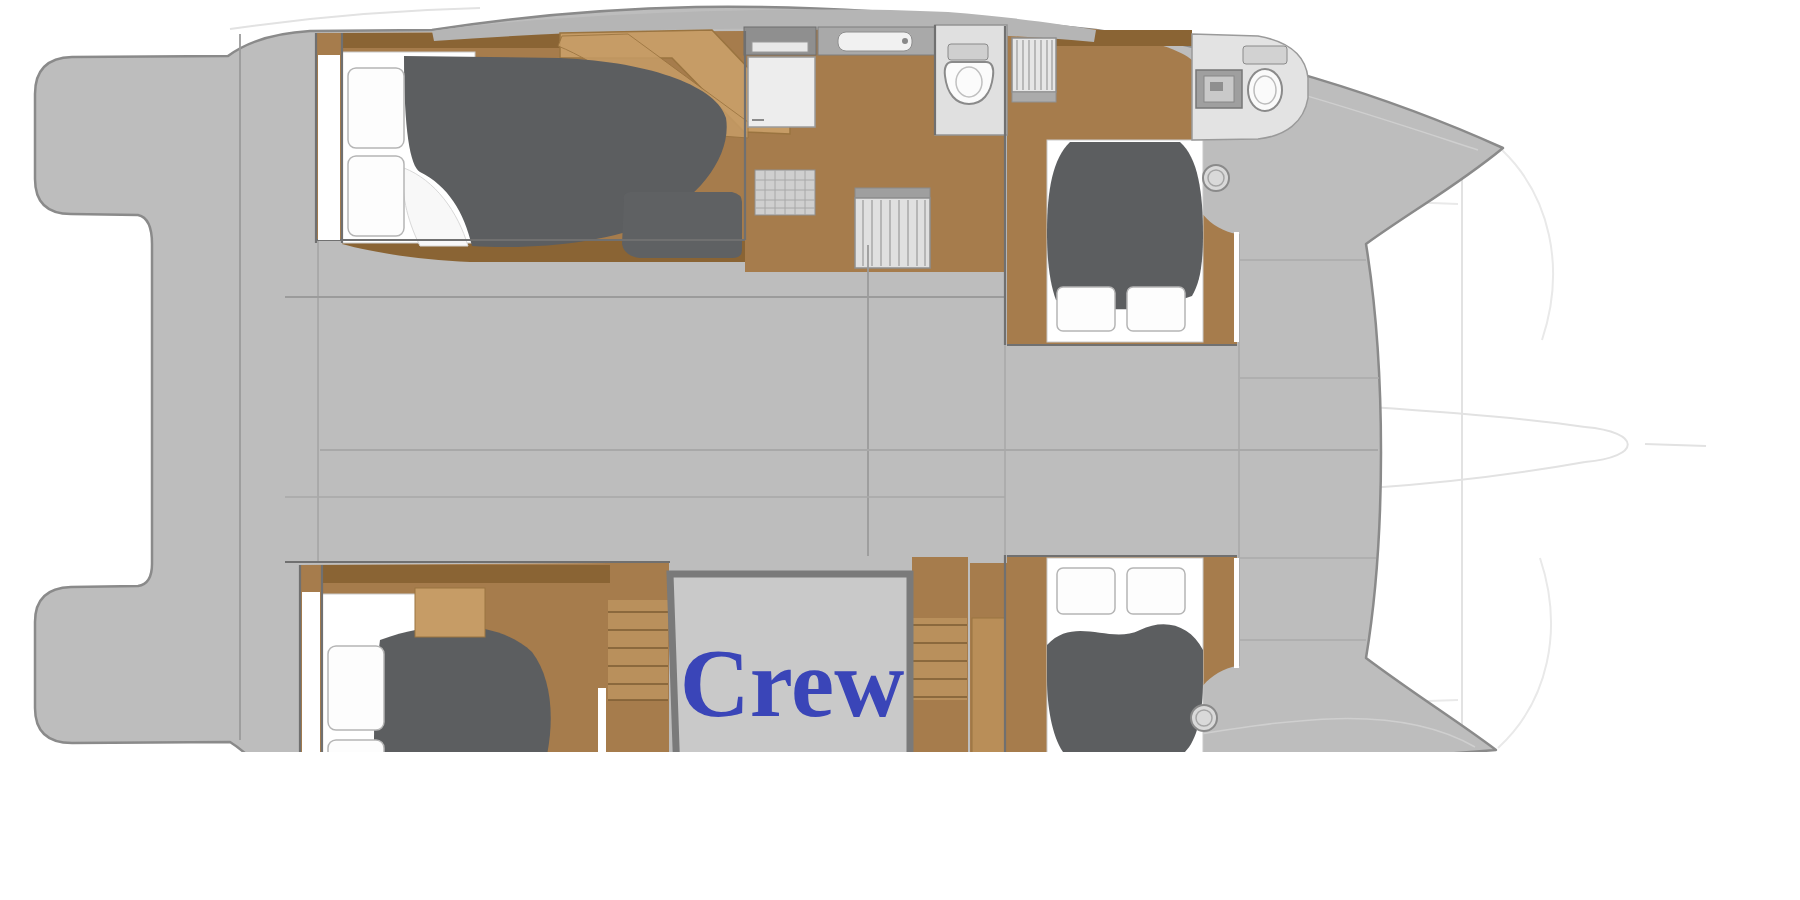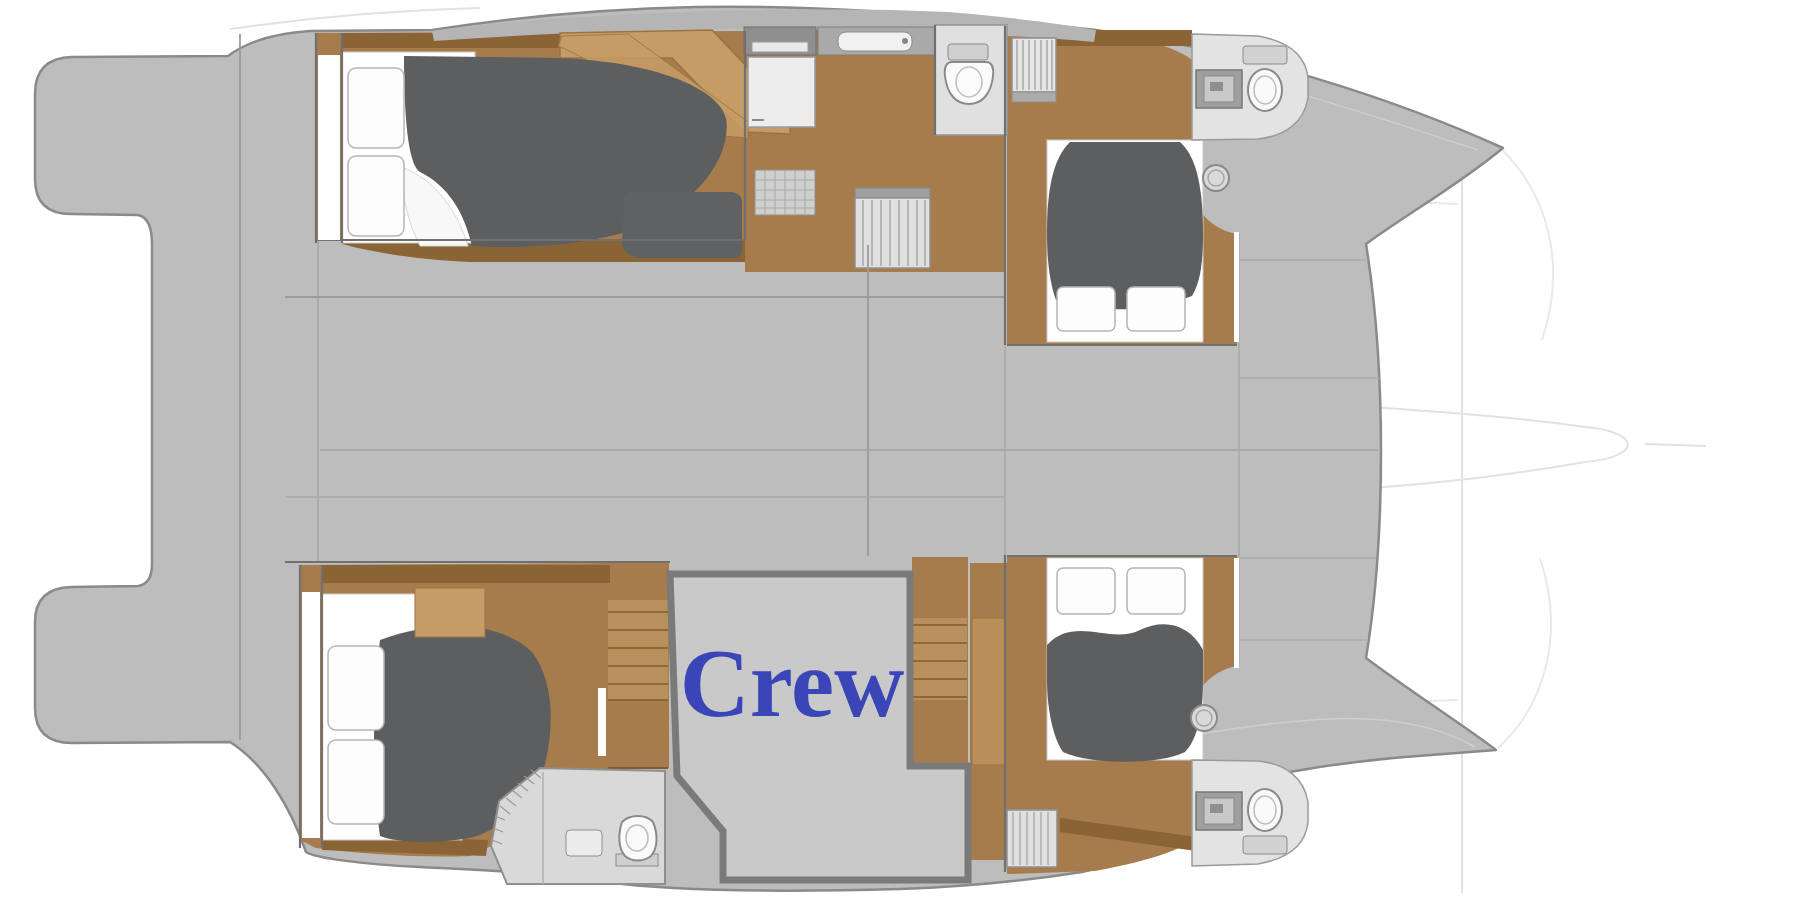--- a/index.html
+++ b/index.html
@@ -1,16 +1,16 @@
 <!DOCTYPE html>
 <html><head>
 <meta charset="utf-8">
 <style>
   html,body{margin:0;padding:0;background:#ffffff;}
-  .stage{position:relative;width:1800px;height:900px;background:#ffffff;overflow:hidden;
+  .stage{position:relative;width:1800px;height:752px;background:#ffffff;overflow:hidden;
          font-family:"Liberation Sans", sans-serif;}
   .stage svg{position:absolute;left:0;top:0;}
   text.crew{font-family:"Liberation Serif", serif;font-weight:bold;}
 </style>
 </head>
 <body>
 
 <div class="stage">
 <svg width="1800" height="900" viewBox="0 0 1800 900">
 

